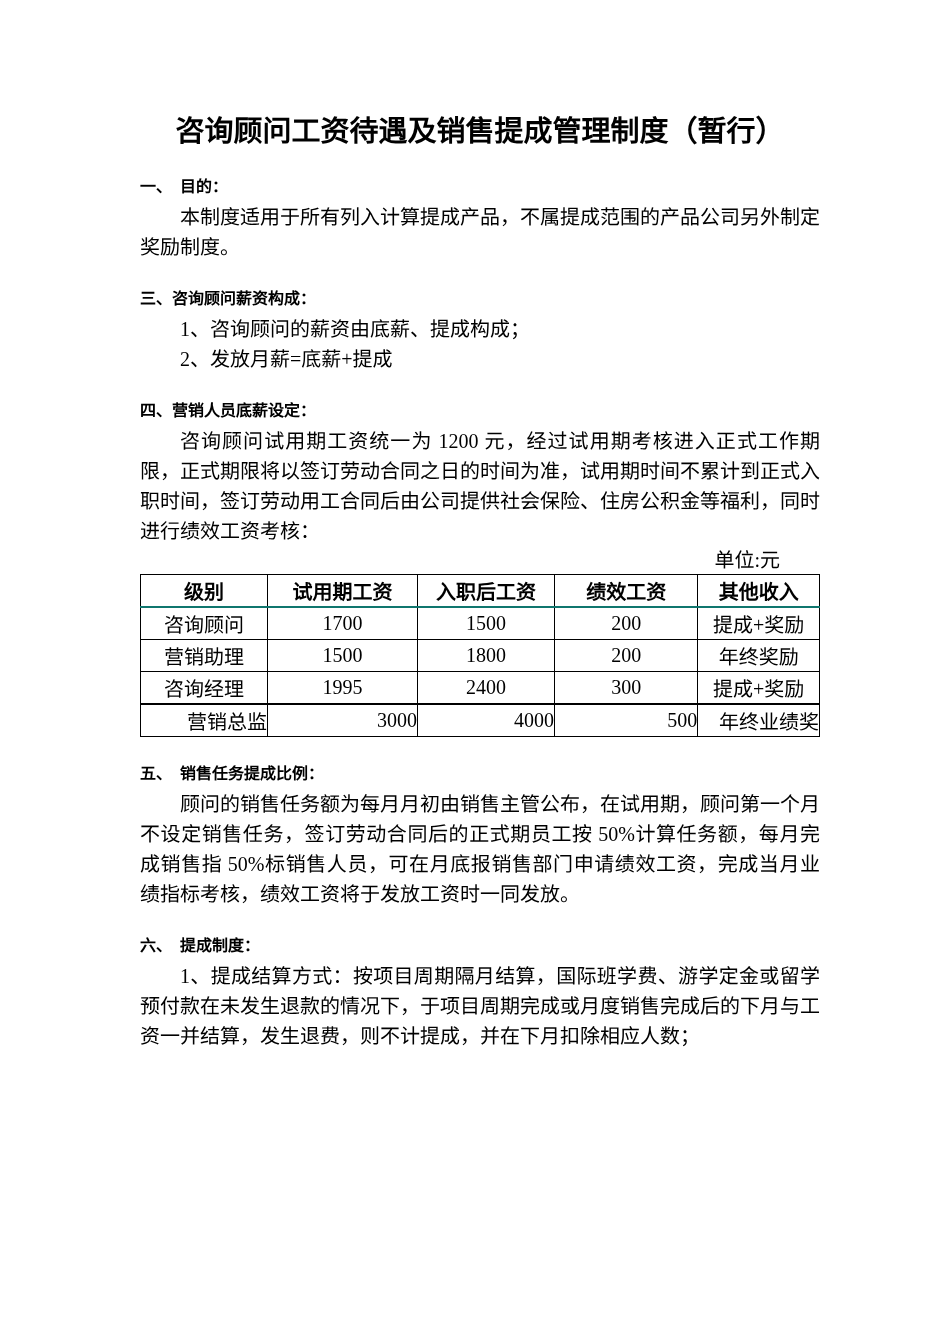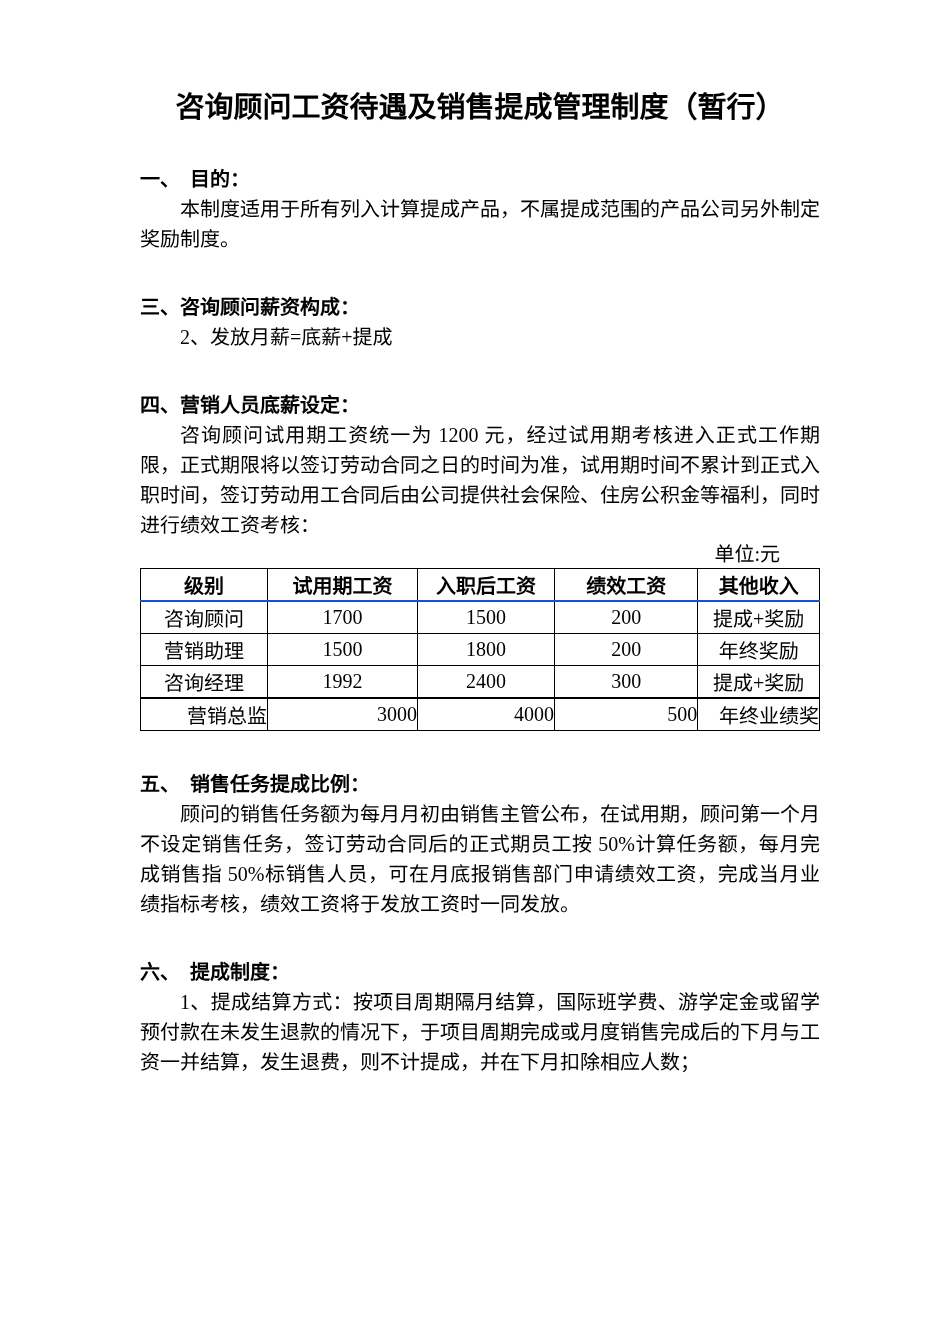--- a/index.html
+++ b/index.html
@@ -7,36 +7,36 @@
     padding: 0;
     background: #ffffff;
   }
   .page {
     position: relative;
     width: 950px;
     height: 1344px;
     box-sizing: border-box;
     background: #ffffff;
     color: #000000;
-    padding: 88px 130px 0 140px;
+    padding: 112px 130px 0 140px;
     font-family: "Liberation Serif", "DejaVu Serif", serif;
     overflow: hidden;
   }
   .doc-title {
     font-size: 29px;
     font-weight: bold;
     line-height: 38px;
     text-align: center;
     white-space: nowrap;
   }
   .sec-heading {
-    font-size: 20px;
+    font-size: 16px;
     font-weight: bold;
     line-height: 30px;
-    margin-top: 38px;
+    margin-top: 22px;
     white-space: pre-wrap;
     font-family: Liberation Serif, serif;
   }
   .para {
     font-size: 20px;
     line-height: 30px;
     text-align: justify;
     text-indent: 2em;
   }
   .sub-item {
@@ -60,21 +60,21 @@
     border: 1px solid #000000;
     text-align: center;
     vertical-align: middle;
     font-size: 20px;
     height: 31px;
     padding: 0;
     overflow: hidden;
   }
   .salary-table th {
     font-weight: bold;
-    border-bottom: 2px solid #1d4ed8;
+    border-bottom: 2px solid #0f766e;
   }
   .salary-table tbody tr:last-child td {
     border-top: 2px solid #000000;
     text-align: right;
   }
   .col-level  { width: 18.7%; }
   .col-trial  { width: 22.1%; }
   .col-after  { width: 20.2%; }
   .col-perf   { width: 21.1%; }
   .col-other  { width: 17.9%; }
@@ -89,20 +89,21 @@
   <div>
     <div class="sec-heading">一、　目的：</div>
   </div>
 
   <div>
     <div class="para">本制度适用于所有列入计算提成产品，不属提成范围的产品公司另外制定奖励制度。</div>
   </div>
 
   <div>
     <div class="sec-heading">三、咨询顾问薪资构成：</div>
+    <div class="sub-item">1、咨询顾问的薪资由底薪、提成构成；</div>
     <div class="sub-item">2、发放月薪=底薪+提成</div>
   </div>
 
   <div>
     <div class="sec-heading">四、营销人员底薪设定：</div>
     <div class="para">咨询顾问试用期工资统一为 1200 元，经过试用期考核进入正式工作期限，正式期限将以签订劳动合同之日的时间为准，试用期时间不累计到正式入职时间，签订劳动用工合同后由公司提供社会保险、住房公积金等福利，同时进行绩效工资考核：</div>
     <div class="unit-label">单位:元</div>
 
     <table class="salary-table">
       <thead>
@@ -124,21 +125,21 @@
         </tr>
         <tr>
           <td>营销助理</td>
           <td>1500</td>
           <td>1800</td>
           <td>200</td>
           <td>年终奖励</td>
         </tr>
         <tr>
           <td>咨询经理</td>
-          <td>1992</td>
+          <td>1995</td>
           <td>2400</td>
           <td>300</td>
           <td>提成+奖励</td>
         </tr>
         <tr>
           <td>营销总监</td>
           <td>3000</td>
           <td>4000</td>
           <td>500</td>
           <td>年终业绩奖</td>

